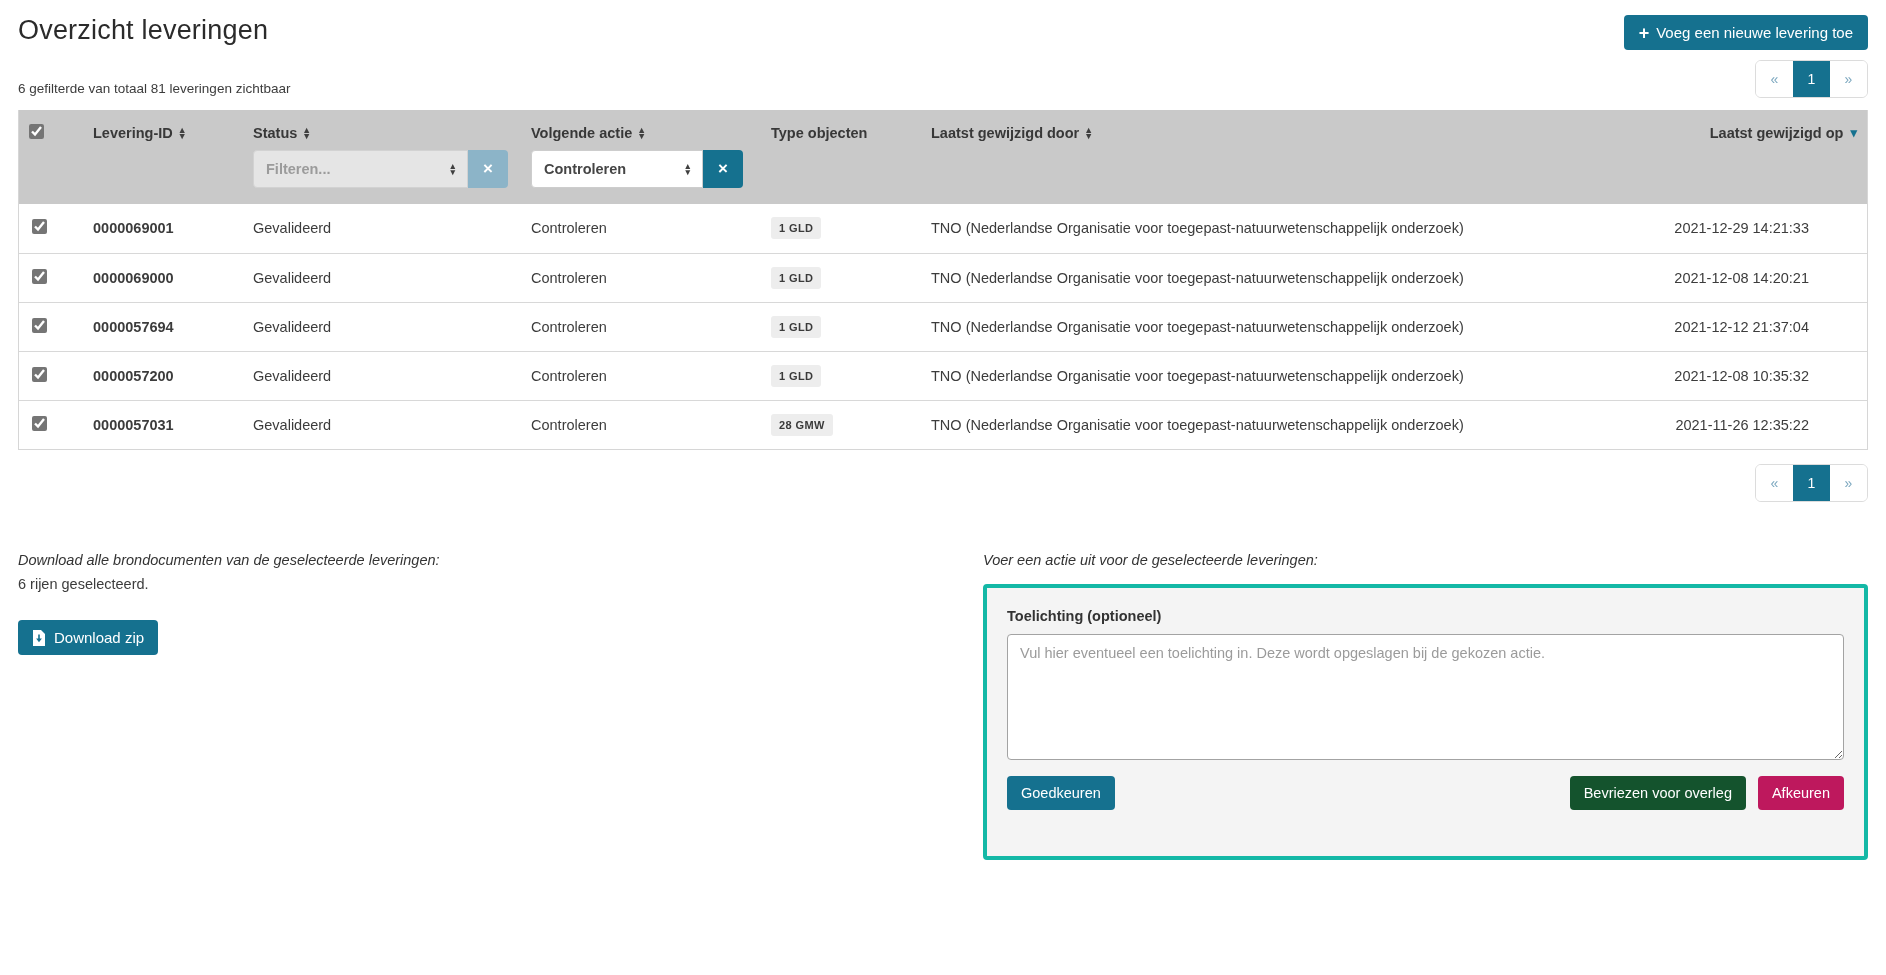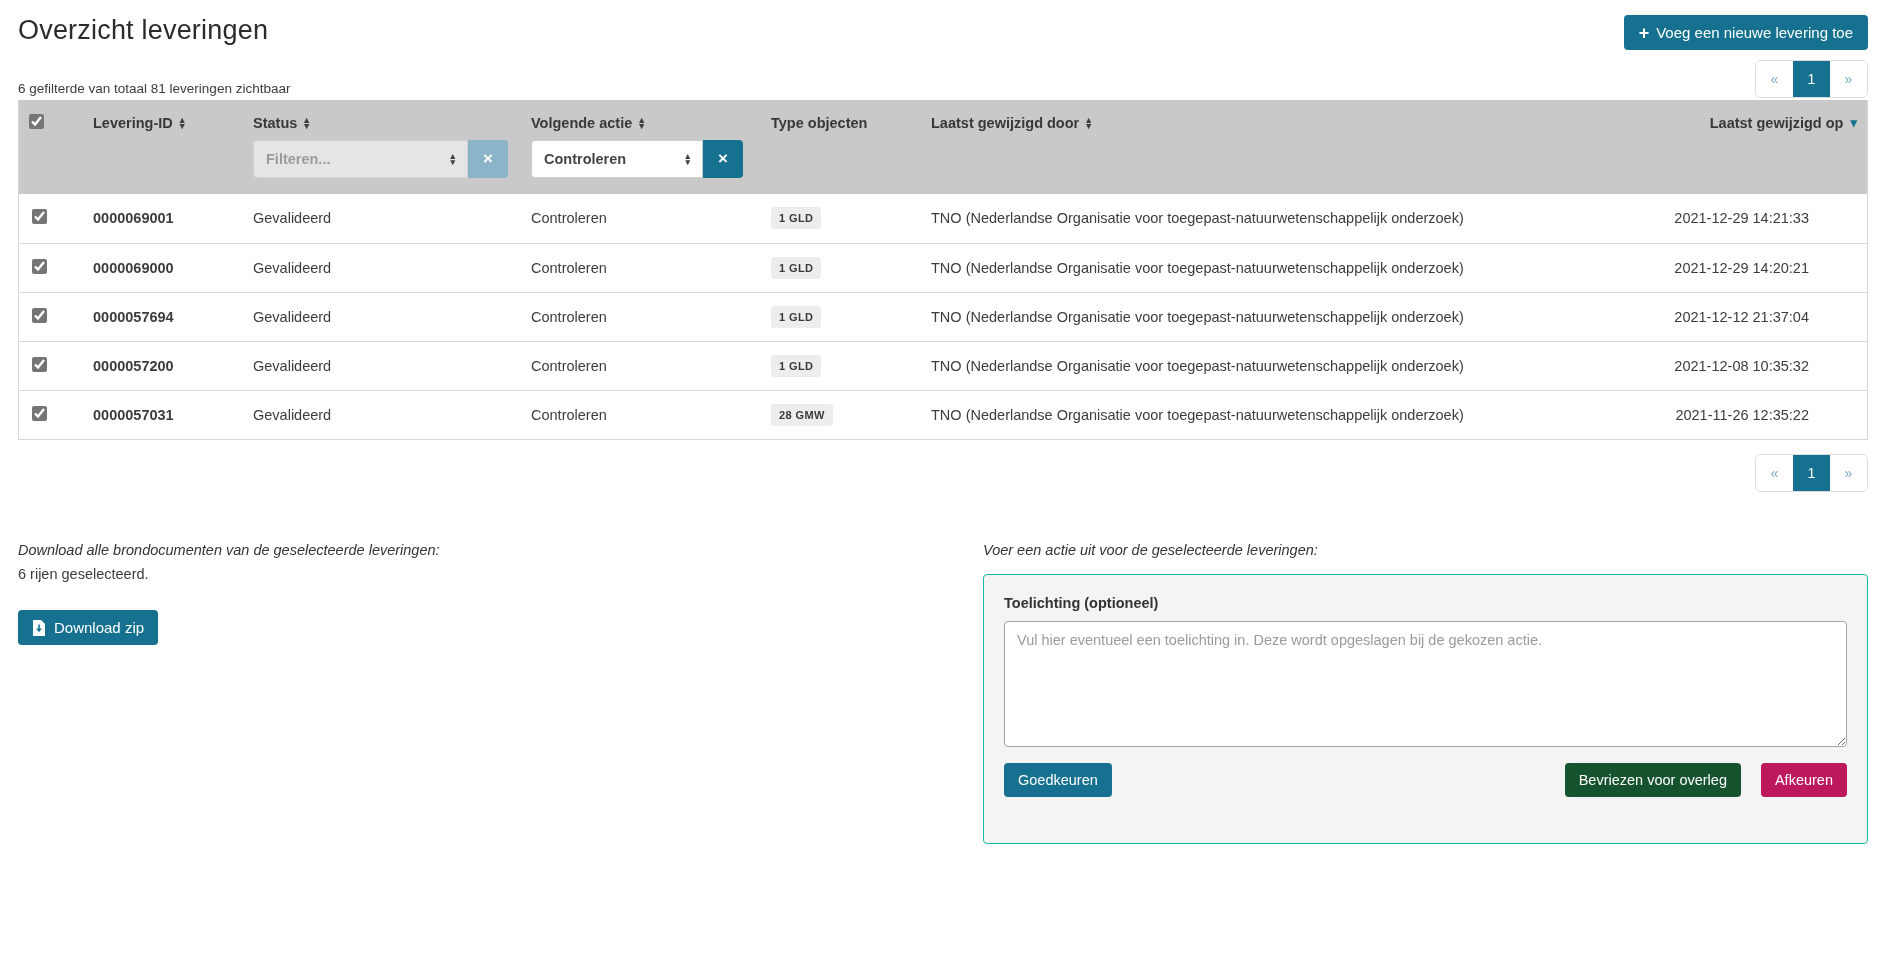--- a/index.html
+++ b/index.html
@@ -28,21 +28,21 @@
   
   .pager { display:inline-flex; border:1px solid #dcdcdc; border-radius:6px; overflow:hidden; background:#fff; }
   .pager .cell {
     width:37px; height:36px; display:flex; align-items:center; justify-content:center;
     font-size:14px; color:#7ba7bf; cursor:pointer; user-select:none; background:#fff;
   }
   .pager .cell.active { background:#15718f; color:#fff; }
   .pager-row { display:flex; justify-content:flex-end; margin:14px 0 44px; }
 
   
-  .table-wrap { margin-top:2px; border:1px solid #d6d6d6; border-top:none; }
+  .table-wrap { margin-top:12px; border:1px solid #d6d6d6; border-top:none; }
   table { width:100%; border-collapse:collapse; table-layout:fixed; }
   thead th { background:#c9c9c9; text-align:left; font-size:14.5px; font-weight:700; color:#383838; }
   thead tr.label-row th { padding:14px 10px 4px; }
   thead tr.filter-row th { padding:4px 10px 16px; }
   tbody td { height:49px; border-top:1px solid #d8d8d8; padding:0 10px; font-size:14.5px; vertical-align:middle; }
   tbody tr:first-child td { border-top:none; }
   td.col-check, th.col-check { padding-left:13px; }
   input[type="checkbox"] { width:15px; height:15px; accent-color:#757575; cursor:pointer; }
   td.col-id { font-weight:700; }
   td.col-date, th.col-date { text-align:right; padding-right:58px; }
@@ -79,31 +79,31 @@
   .bottom-left { width:937px; flex:none; }
   .bottom-right { flex:1;margin-left:28px; }
   .instruction { font-style:italic; font-size:14.5px; color:#333; }
   .sel-count { margin-top:8px; font-size:14.5px; }
   .dl-btn {
     margin-top:28px; display:inline-flex; align-items:center; gap:8px;
     background:#15718f; color:#fff; border:none; border-radius:4px;
     font-family:inherit; font-size:15px; padding:9px 14px; cursor:pointer;
   }
   .action-panel {
-    margin-top:16px; background:#f4f4f4; border:1px solid #14b8a6; border-radius:4px;
+    margin-top:16px; background:#f4f4f4; border:4px solid #14b8a6; border-radius:4px;
     padding:20px 20px 46px;
   }
   .toelichting-label { font-weight:700; font-size:14.5px; color:#333; }
   .action-panel textarea {
     display:block; width:100%; height:126px; margin-top:10px;
     border:1px solid #a3a3a3; border-radius:4px; padding:10px 12px;
     font-family:inherit; font-size:14.5px; color:#404040; resize:both; background:#fff;
   }
   .action-panel textarea::placeholder { color:#9b9b9b; }
-  .panel-buttons { display:flex; align-items:center; margin-top:16px; gap:20px; }
+  .panel-buttons { display:flex; align-items:center; margin-top:16px; gap:12px; }
   .panel-buttons .spacer { flex:1; }
   .btn { border:none; border-radius:4px; font-family:inherit; font-size:14.5px; padding:9px 14px; color:#fff; cursor:pointer; }
   .btn-approve { background:#15718f; }
   .btn-freeze { background:#14532d; }
   .btn-reject { background:#be185d; }
 </style>
 </head>
 <body>
 
 <div class="container">
@@ -236,21 +236,21 @@
     <td class="col-date">2021-12-29 14:21:33</td>
   </tr>
 
   <tr>
     <td class="col-check"><input type="checkbox" checked="" style=""></td>
     <td class="col-id">0000069000</td>
     <td>Gevalideerd</td>
     <td>Controleren</td>
     <td><span class="badge">1 GLD</span></td>
     <td>TNO (Nederlandse Organisatie voor toegepast-natuurwetenschappelijk onderzoek)</td>
-    <td class="col-date">2021-12-29 14:20:21</td>
+    <td class="col-date">2021-12-08 14:20:21</td>
   </tr>
 
 
   <tr>
     <td class="col-check"><input type="checkbox" checked="" style=""></td>
     <td class="col-id">0000057694</td>
     <td>Gevalideerd</td>
     <td>Controleren</td>
     <td><span class="badge">1 GLD</span></td>
     <td>TNO (Nederlandse Organisatie voor toegepast-natuurwetenschappelijk onderzoek)</td>

